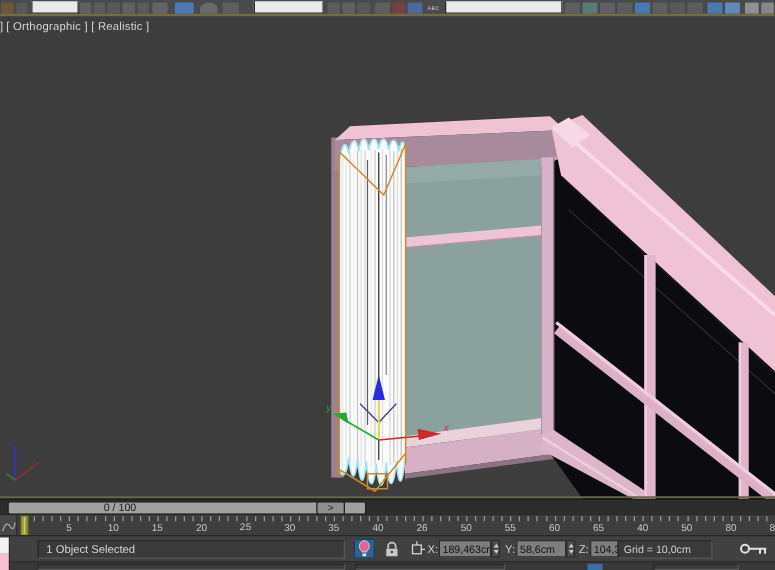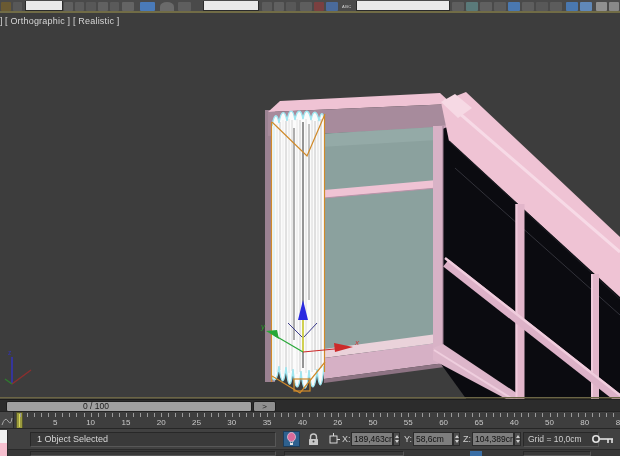--- a/index.html
+++ b/index.html
@@ -24,21 +24,21 @@
   .f-mauve2{fill:var(--frame_mauve_dark,#c9a4b9);}
   .f-glass{fill:var(--glass,#8ba19e);}
   .f-black{fill:var(--pane_black,#0b0b10);}
   .f-sill1{fill:var(--sill_pale,#ead2da);}
   .f-sill2{fill:var(--sill_front,#d6b0c5);}
   .f-curtain{fill:var(--curtain_white,#fbfbfb);}
   .s-orange{stroke:var(--selection_orange,#d08a2a);fill:none;}
   .s-cyan{stroke:var(--highlight_cyan,#9fe6f0);fill:none;}
   
   .tslider-row{position:absolute;left:0;top:399px;width:620px;height:12px;background:#2c2c2c;z-index:5;border-top:1px solid #1d1d1d;box-sizing:border-box;}
-  .tslider-handle{position:absolute;left:6px;top:1px;width:244px;height:9px;background:#a0a0a0;border:1px solid #1e1e1e;border-radius:2px;}
+  .tslider-handle{position:absolute;left:6px;top:1px;width:244px;height:9px;background:#a0a0a0;border:1px solid #1e1e1e;border-radius:2px;padding-left:41px;}
   .tslider-handle span{position:absolute;left:76px;top:-1px;font-size:8.5px;line-height:11px;color:#1c1c1c;}
   .tslider-next{position:absolute;left:253px;top:1px;width:21px;height:9px;background:#8f8f8f;border:1px solid #1e1e1e;border-radius:2px;
                 font-size:8px;line-height:9px;text-align:center;color:#222;}
   
   .ruler{position:absolute;left:0;top:411px;width:620px;height:17px;background:#3e3e3e;border-top:1px solid #232323;box-sizing:border-box;z-index:5;overflow:hidden;}
   .curve-btn{position:absolute;left:0;top:0;width:13px;height:17px;background:#474747;border-right:1px solid #2a2a2a;}
   .tick{position:absolute;top:1px;width:1px;height:4px;background:#9a9a9a;}
   .tick-label{position:absolute;top:6px;transform:translateX(-50%);font-size:8px;color:#c8c8c8;}
   .frame-marker{position:absolute;left:16px;top:0;width:7px;height:17px;background:var(--slider_olive,#9a9a3e);border:1px solid #55552a;box-sizing:border-box;}
   .frame-marker i{position:absolute;left:2px;top:1px;width:1px;height:13px;background:#d6d65a;}
@@ -50,21 +50,21 @@
   .sel-box span{display:block;padding-left:6px;font-size:9px;line-height:13px;color:#d6d6d6;}
   .iso-btn{position:absolute;left:283px;top:2px;width:17px;height:16px;background:#2e618f;border:1px solid #1c3c5a;box-sizing:border-box;}
   .lock-btn{position:absolute;left:306px;top:3px;width:15px;height:15px;}
   .ttype-btn{position:absolute;left:326px;top:3px;width:15px;height:15px;}
   .axis-lab{position:absolute;top:5px;font-size:9px;color:#cfcfcf;}
   .field{position:absolute;top:3px;height:14px;background:#7e7e7e;border:1px solid #2b2b2b;box-sizing:border-box;
          color:#111;font-size:8.5px;line-height:12px;padding-left:2px;overflow:hidden;white-space:nowrap;}
   .spinner{position:absolute;top:3px;width:7px;height:14px;background:#4e4e4e;border:1px solid #2b2b2b;box-sizing:border-box;}
   .spin-up{position:absolute;left:1px;top:2px;width:0;height:0;border-left:2px solid transparent;border-right:2px solid transparent;border-bottom:3px solid #cfcfcf;}
   .spin-dn{position:absolute;left:1px;bottom:2px;width:0;height:0;border-left:2px solid transparent;border-right:2px solid transparent;border-top:3px solid #cfcfcf;}
-  .grid-box{position:absolute;left:523px;top:3px;width:76px;height:15px;}
+  .grid-box{position:absolute;left:494px;top:3px;width:76px;height:15px;}
   .grid-box span{display:block;padding-left:4px;font-size:8.5px;line-height:13px;color:#cfcfcf;white-space:nowrap;}
   .key-btn{position:absolute;left:590px;top:2px;width:26px;height:17px;}
   .listener{position:absolute;left:0;top:430px;width:7px;height:26px;z-index:6;border-right:1px solid #2a2a2a;}
   .listener .top{position:absolute;left:0;top:0;width:7px;height:13px;background:#f2f2f2;}
   .listener .bot{position:absolute;left:0;top:13px;width:7px;height:13px;background:#f6c0cf;}
   .pl-frag{position:absolute;top:1px;height:5px;}
 </style>
 </head>
 <body>
 

